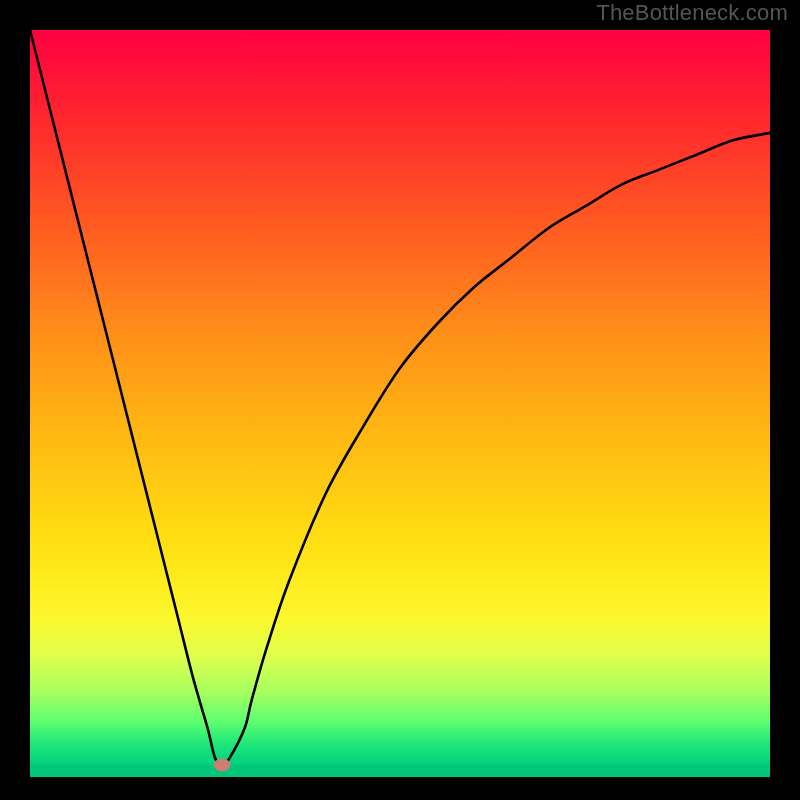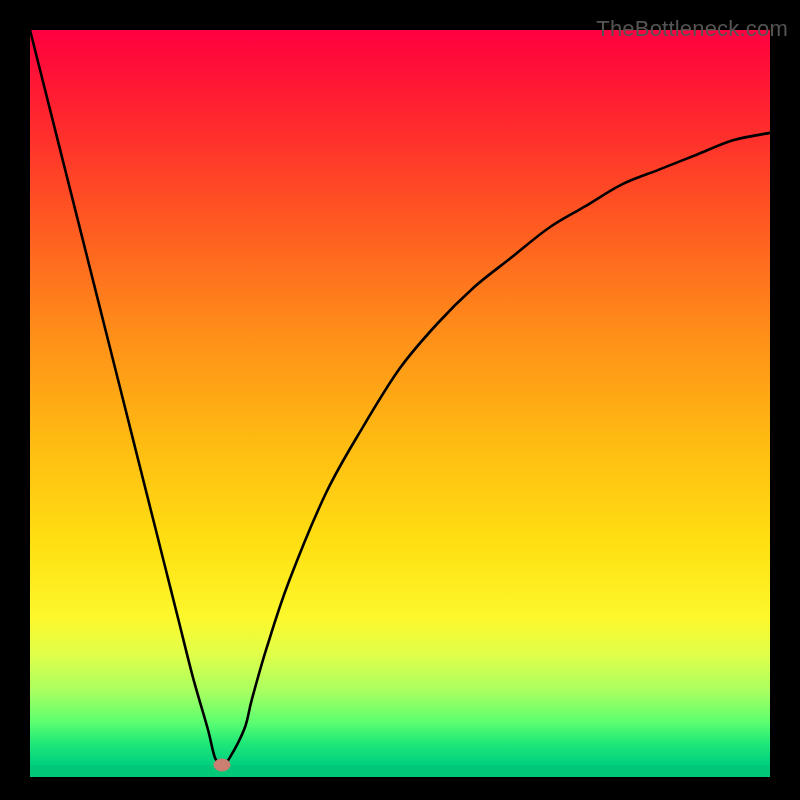--- a/index.html
+++ b/index.html
@@ -33,21 +33,21 @@
       #fcf82c 80%,
       #e0ff4a 85%,
       #a8ff60 90%,
       #60ff70 94%,
       #20e878 97%,
       #00d080 100%
     );
   }
   .watermark {
     position: absolute;
-    top: 16px;
+    top: 0;
     right: 12px;
     color: #555;
     font-family: Arial, sans-serif;
     font-size: 22px;
     letter-spacing: 0.2px;
     pointer-events: none;
   }
   .green-band {
     position: absolute;
     left: 30px;

